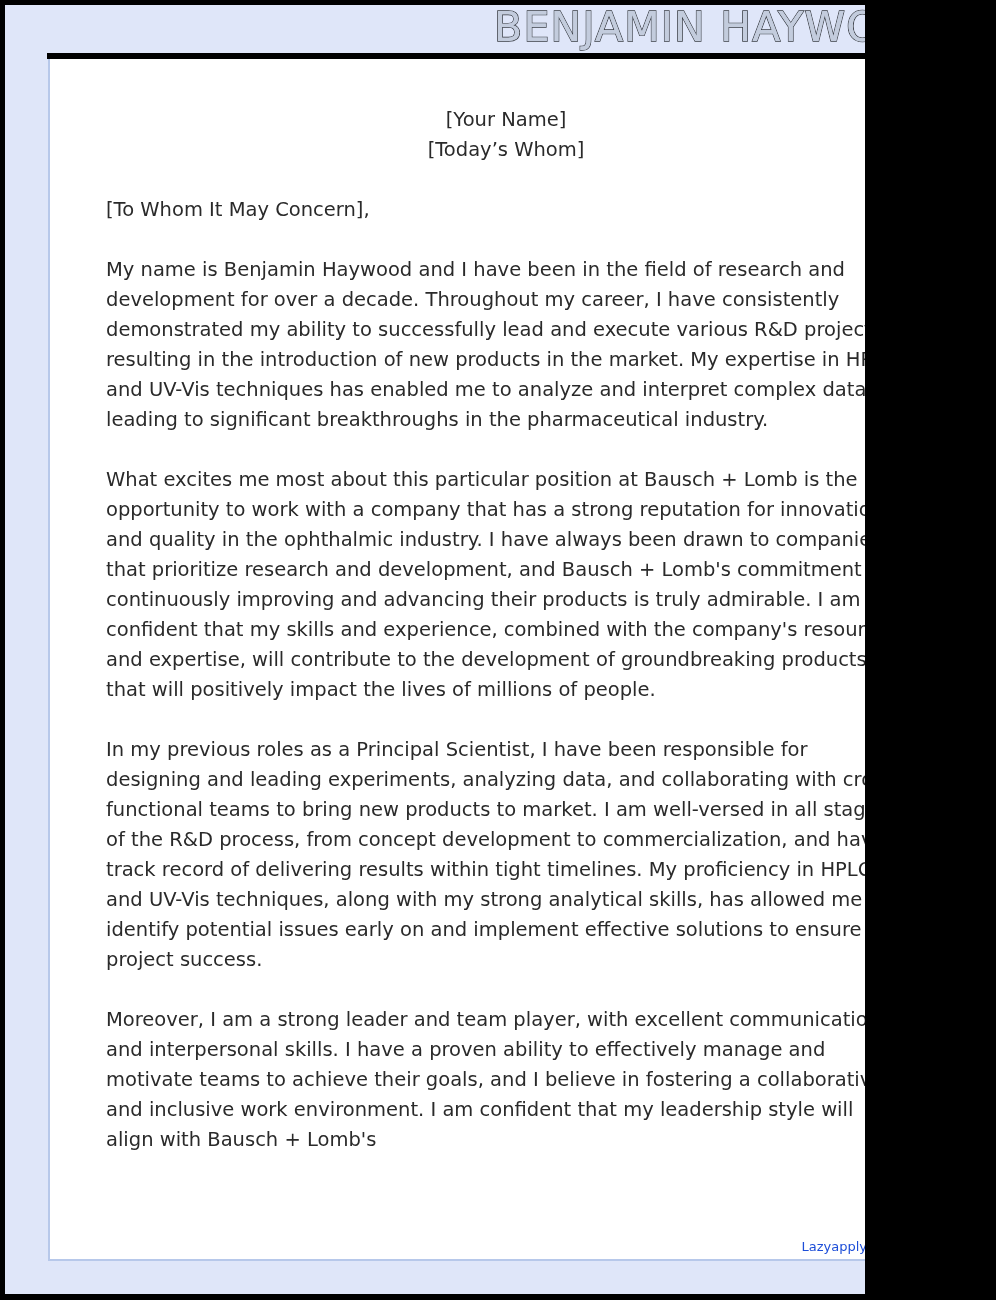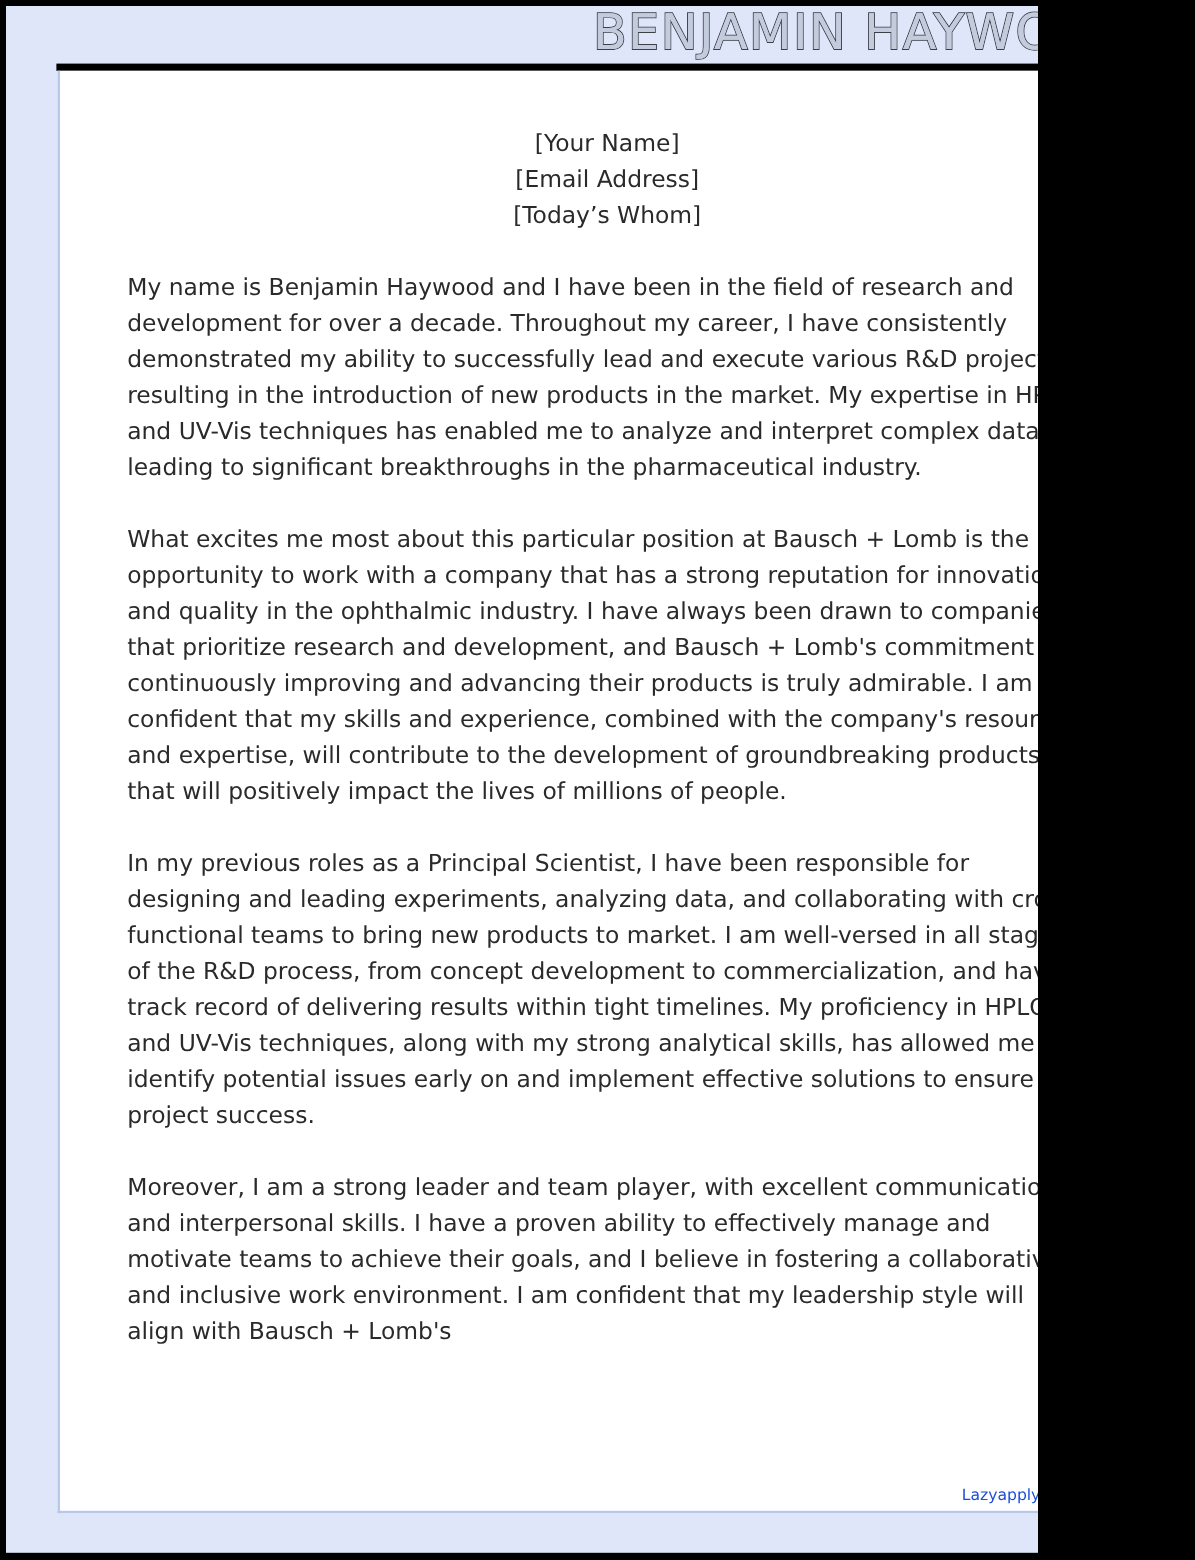--- a/index.html
+++ b/index.html
@@ -142,24 +142,24 @@
     </div>
 
     <div id="header-rule"></div>
 
     <div id="letter-page">
 
       <div id="letter-body">
 
         <div class="letter-block">
           <span class="contact-line">[Your Name]</span>
-          <span class="contact-line">[Email Address]</span>
           <span class="contact-line">[Today’s Whom]</span>
         </div>
 
+        <p class="para">[To Whom It May Concern],</p>
 
         <p class="para">My name is Benjamin Haywood and I have been in the field of research and development for over a decade. Throughout my career, I have consistently demonstrated my ability to successfully lead and execute various R&amp;D projects, resulting in the introduction of new products in the market. My expertise in HPLC and UV-Vis techniques has enabled me to analyze and interpret complex data, leading to significant breakthroughs in the pharmaceutical industry.</p>
         <p class="para">What excites me most about this particular position at Bausch + Lomb is the opportunity to work with a company that has a strong reputation for innovation and quality in the ophthalmic industry. I have always been drawn to companies that prioritize research and development, and Bausch + Lomb's commitment to continuously improving and advancing their products is truly admirable. I am confident that my skills and experience, combined with the company's resources and expertise, will contribute to the development of groundbreaking products that will positively impact the lives of millions of people.</p>
         <p class="para">In my previous roles as a Principal Scientist, I have been responsible for designing and leading experiments, analyzing data, and collaborating with cross-functional teams to bring new products to market. I am well-versed in all stages of the R&amp;D process, from concept development to commercialization, and have a track record of delivering results within tight timelines. My proficiency in HPLC and UV-Vis techniques, along with my strong analytical skills, has allowed me to identify potential issues early on and implement effective solutions to ensure project success.</p>
         <p class="para">Moreover, I am a strong leader and team player, with excellent communication and interpersonal skills. I have a proven ability to effectively manage and motivate teams to achieve their goals, and I believe in fostering a collaborative and inclusive work environment. I am confident that my leadership style will align with Bausch + Lomb's</p>
 
       </div>
 
       <div id="watermark">Lazyapply.com</div>
 

